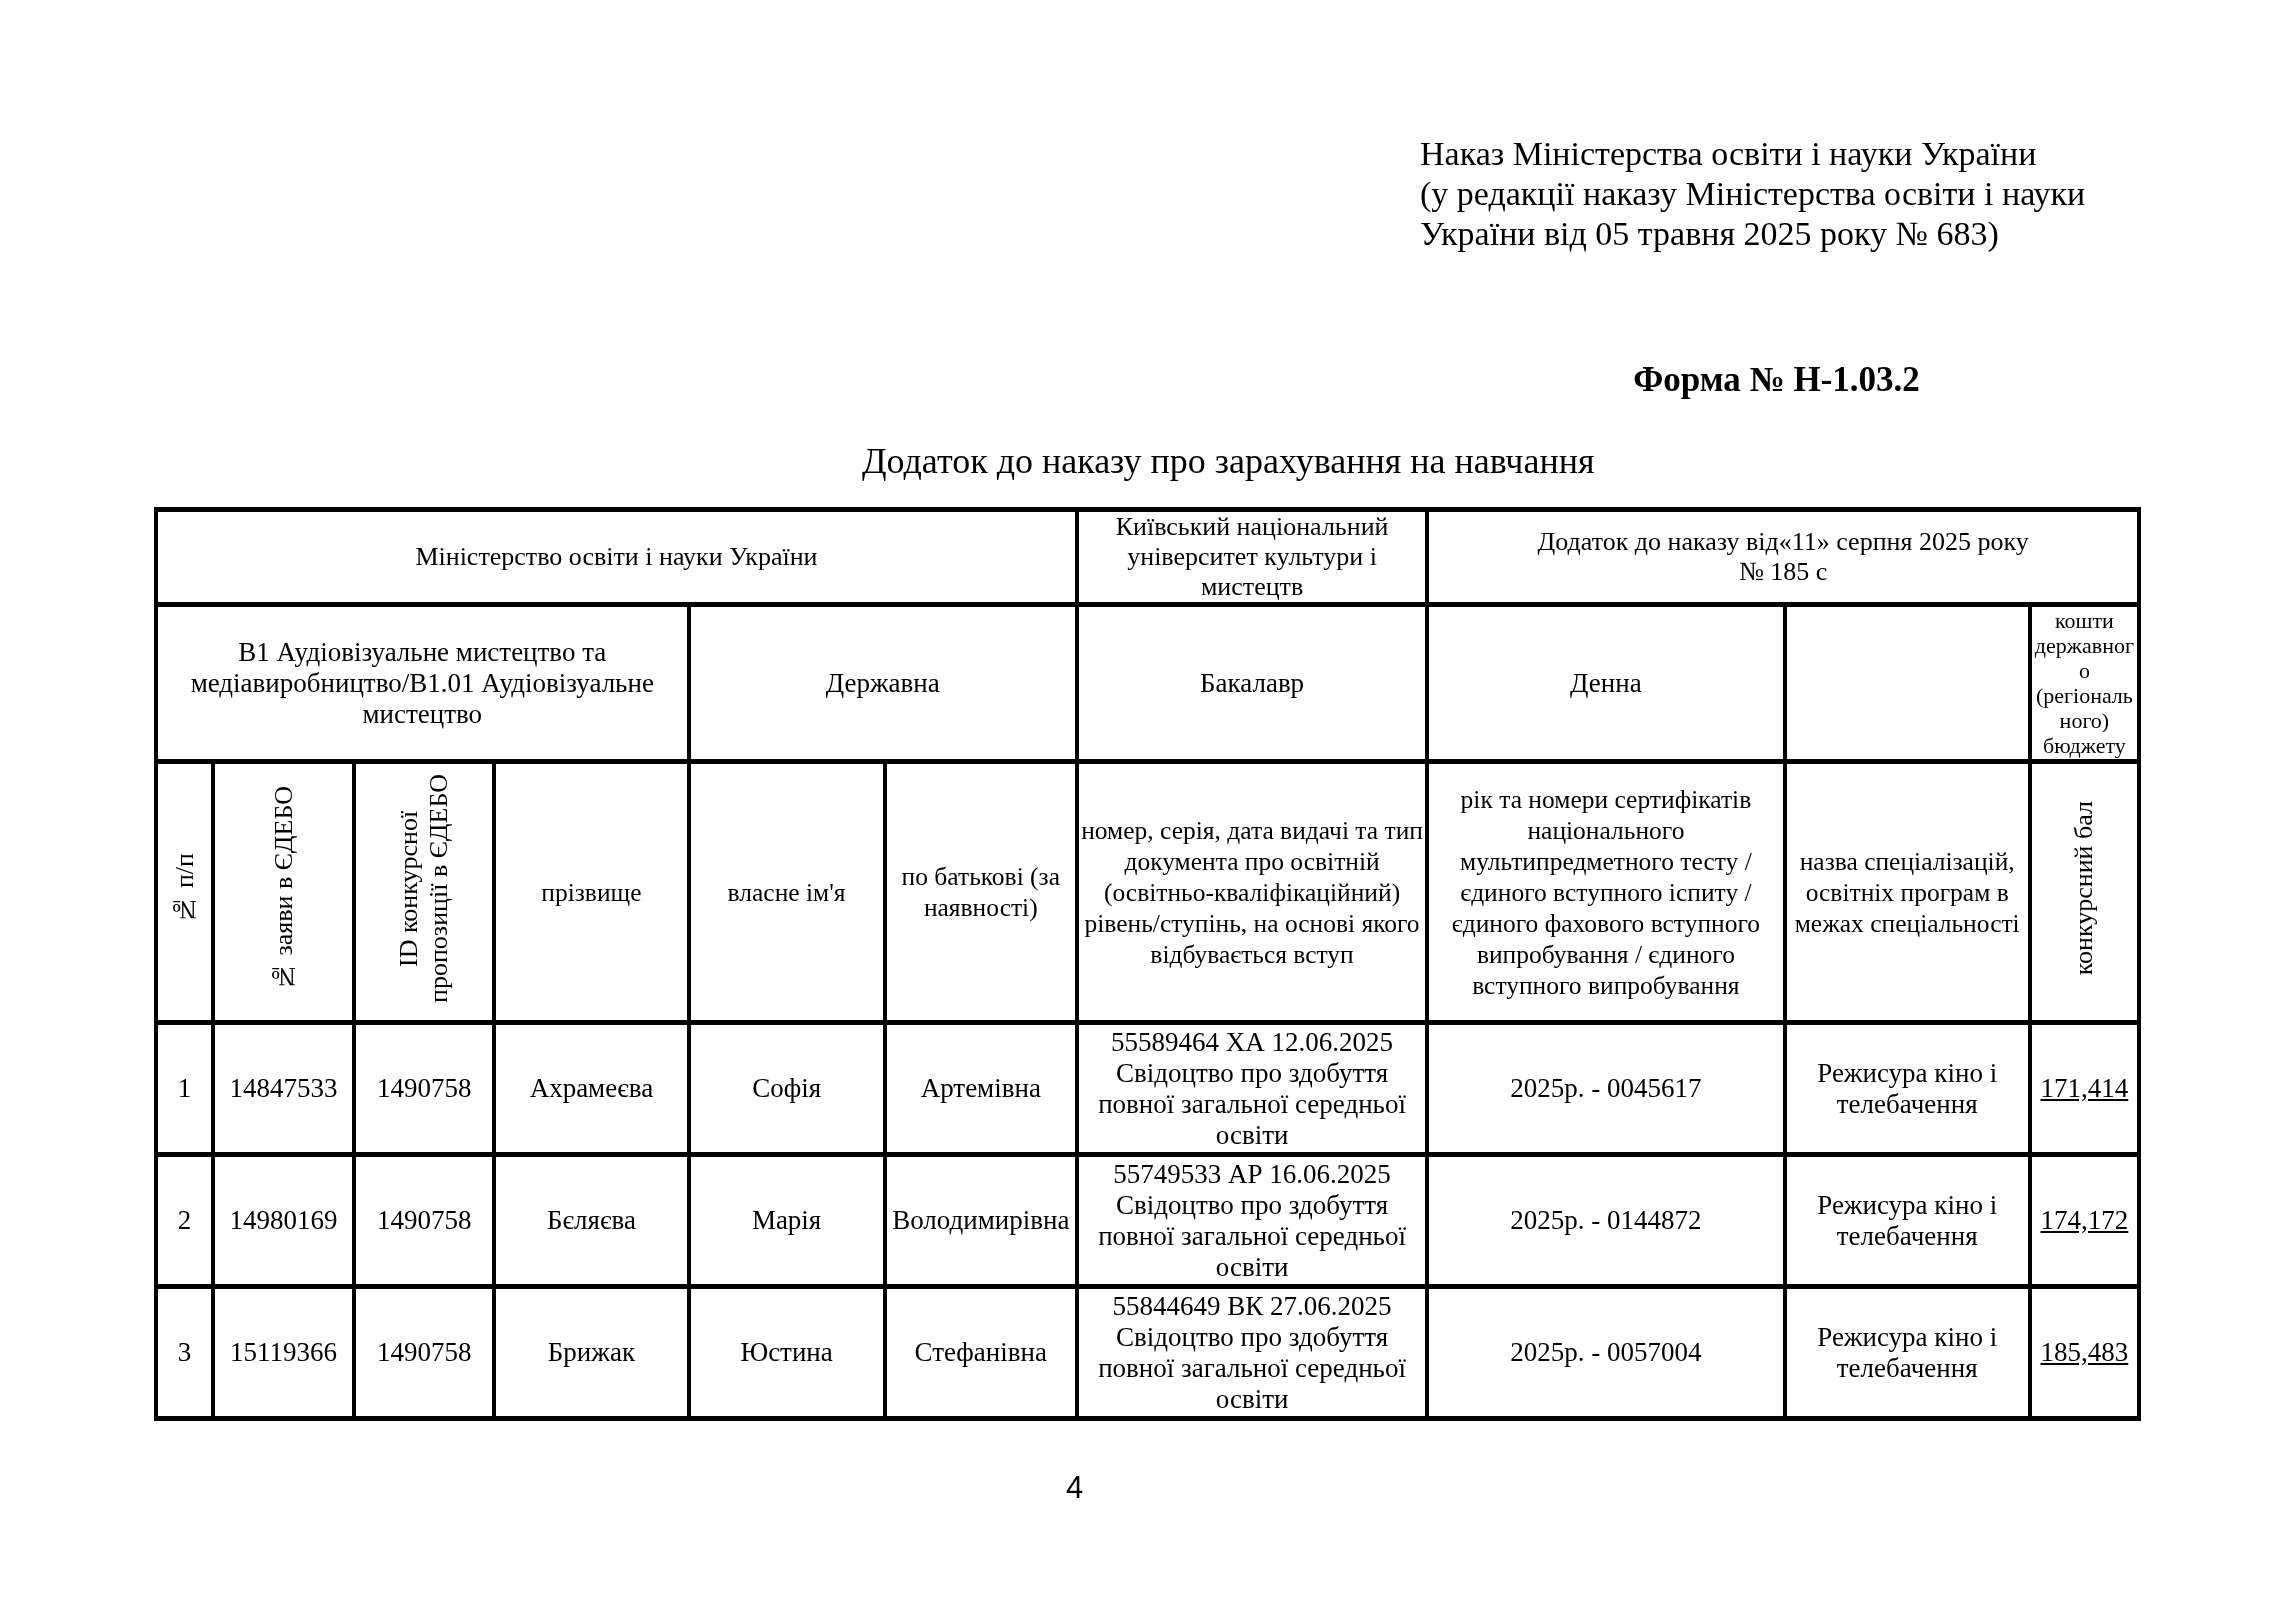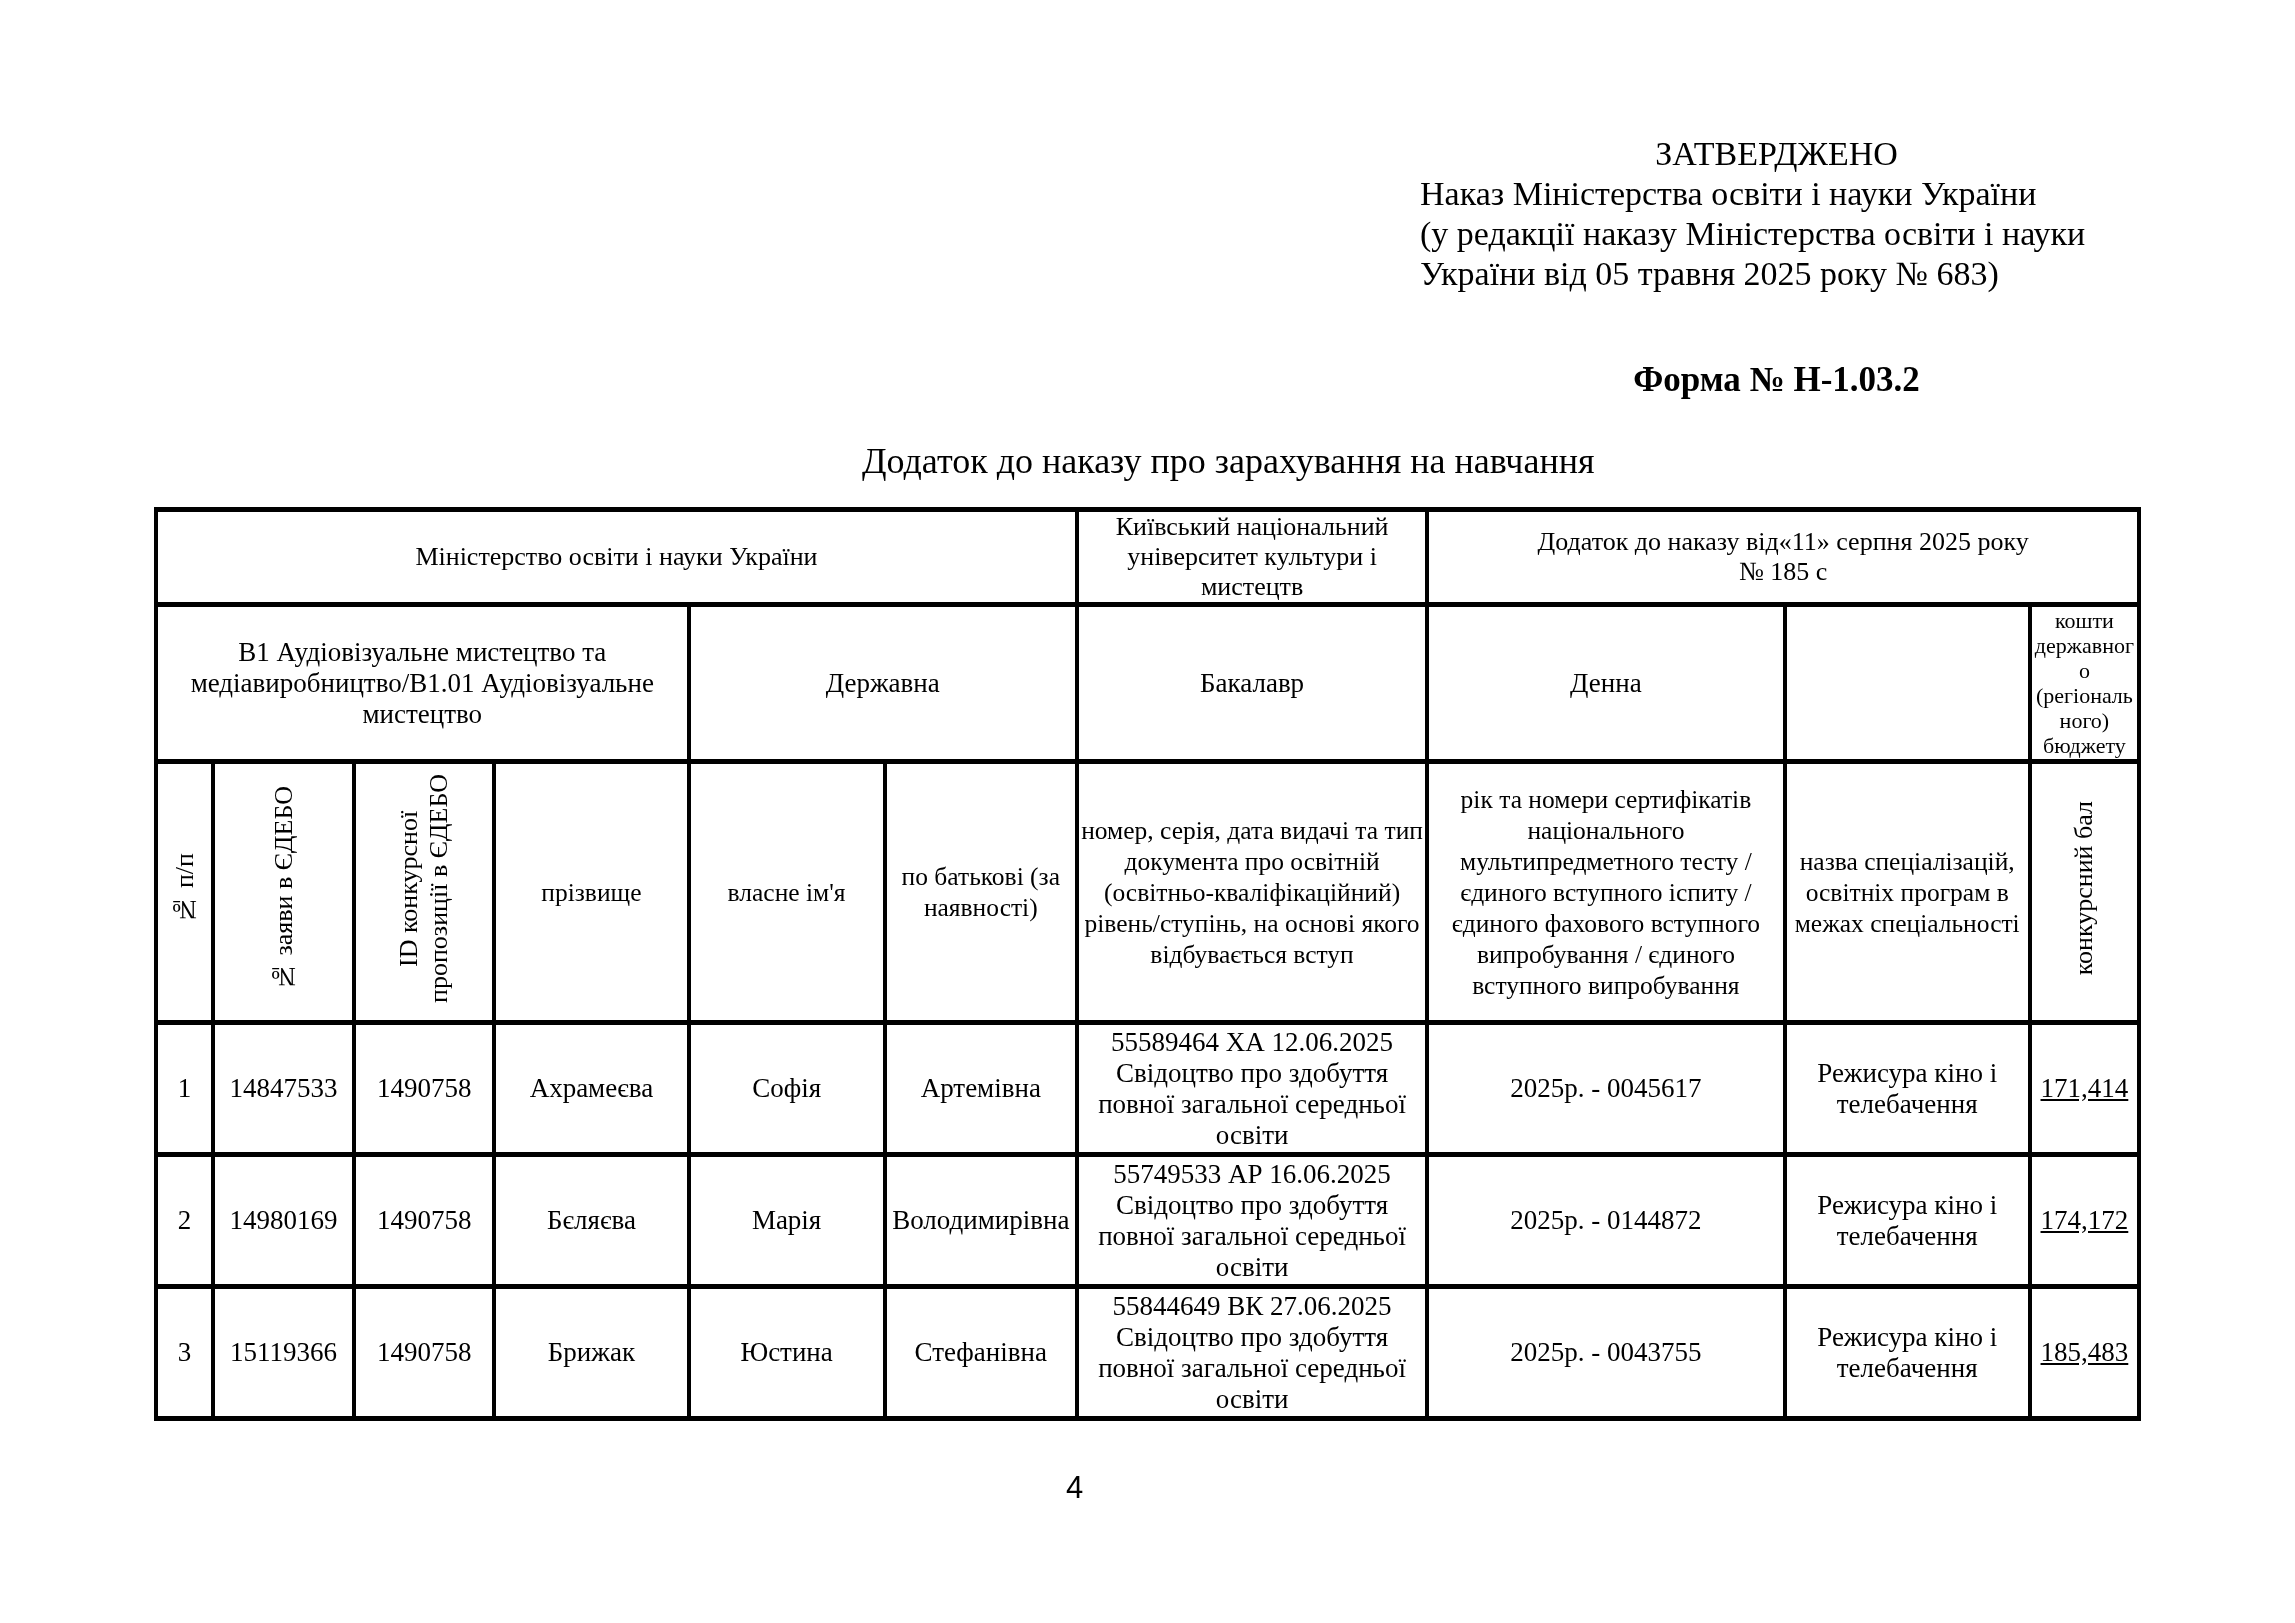--- a/index.html
+++ b/index.html
@@ -64,21 +64,20 @@
     text-align:center;font-size:31px;
     font-family:"Liberation Sans", sans-serif;
   }
 </style>
 </head>
 <body>
 
 <div class="page">
 
   <div class="approval">
-    <div class="centered">ЗАТВЕРДЖЕНО</div>
     <div>Наказ Міністерства освіти і науки України</div>
     <div>(у редакції наказу Міністерства освіти і науки</div>
     <div>України від 05 травня 2025 року № 683)</div>
   </div>
 
   <div class="form-label">Форма № Н-1.03.2</div>
 
   <div class="doc-title">Додаток до наказу про зарахування на навчання</div>
 
   <table class="enroll">
@@ -186,21 +185,21 @@
       <td class="c-mid-center">3</td>
       <td class="c-mid-center">15119366</td>
       <td class="c-mid-center">1490758</td>
       <td class="c-name">Брижак</td>
       <td class="c-name">Юстина</td>
       <td class="c-name">Стефанівна</td>
       <td class="c-doc pre">55844649 ВК 27.06.2025
 Свідоцтво про здобуття
 повної загальної середньої
 освіти</td>
-      <td class="c-cert">2025р. - 0043755</td>
+      <td class="c-cert">2025р. - 0057004</td>
       <td class="c-spec pre">Режисура кіно і
 телебачення</td>
       <td class="c-score">185,483</td>
     </tr>
   </tbody>
     </table>
 
   <div class="page-number">4</div>
 
 </div>

